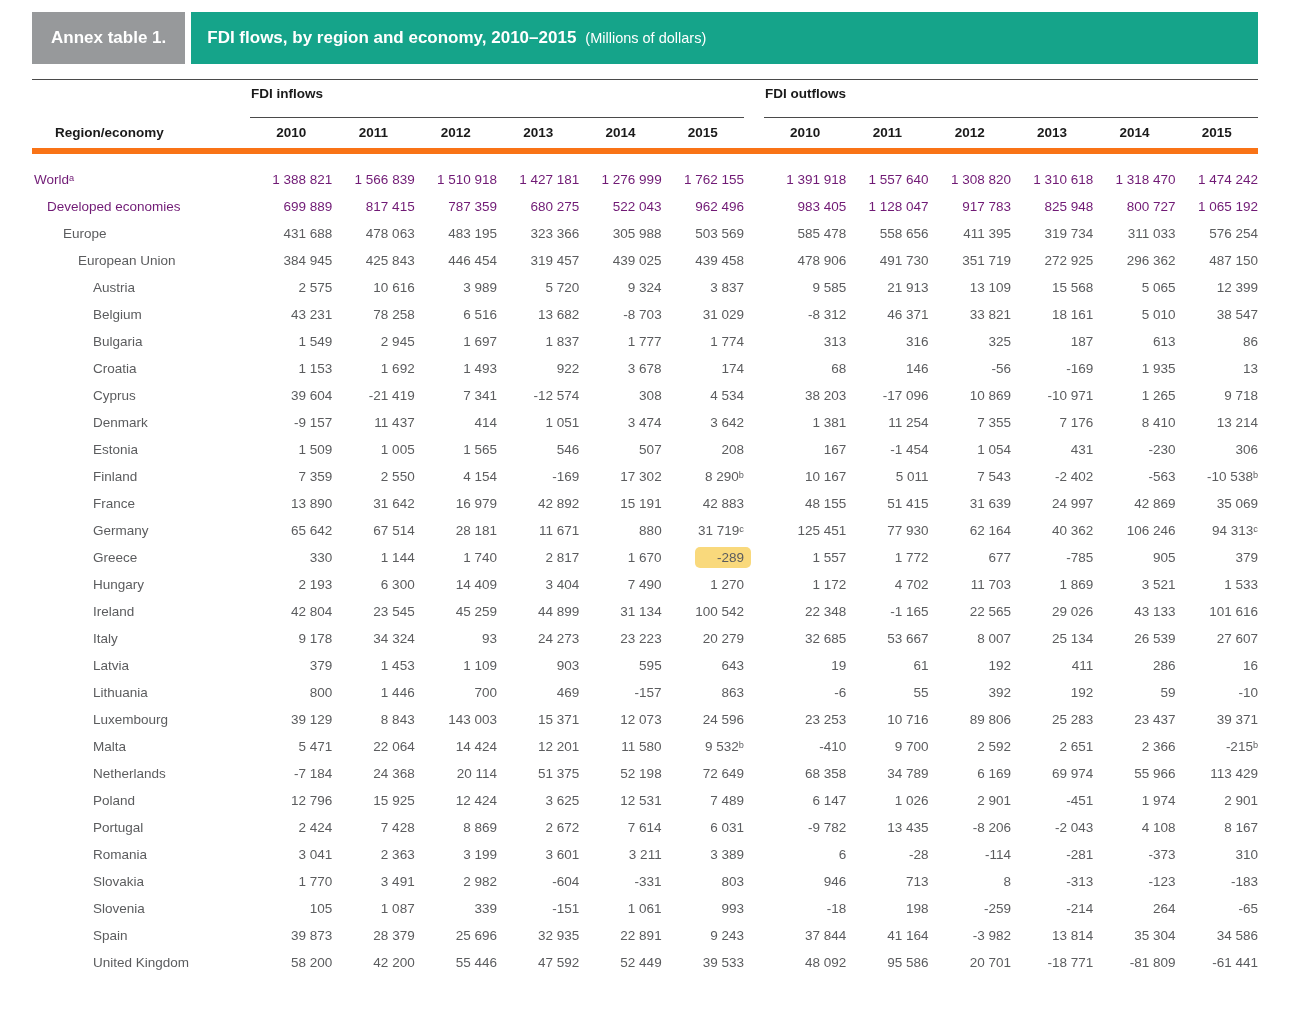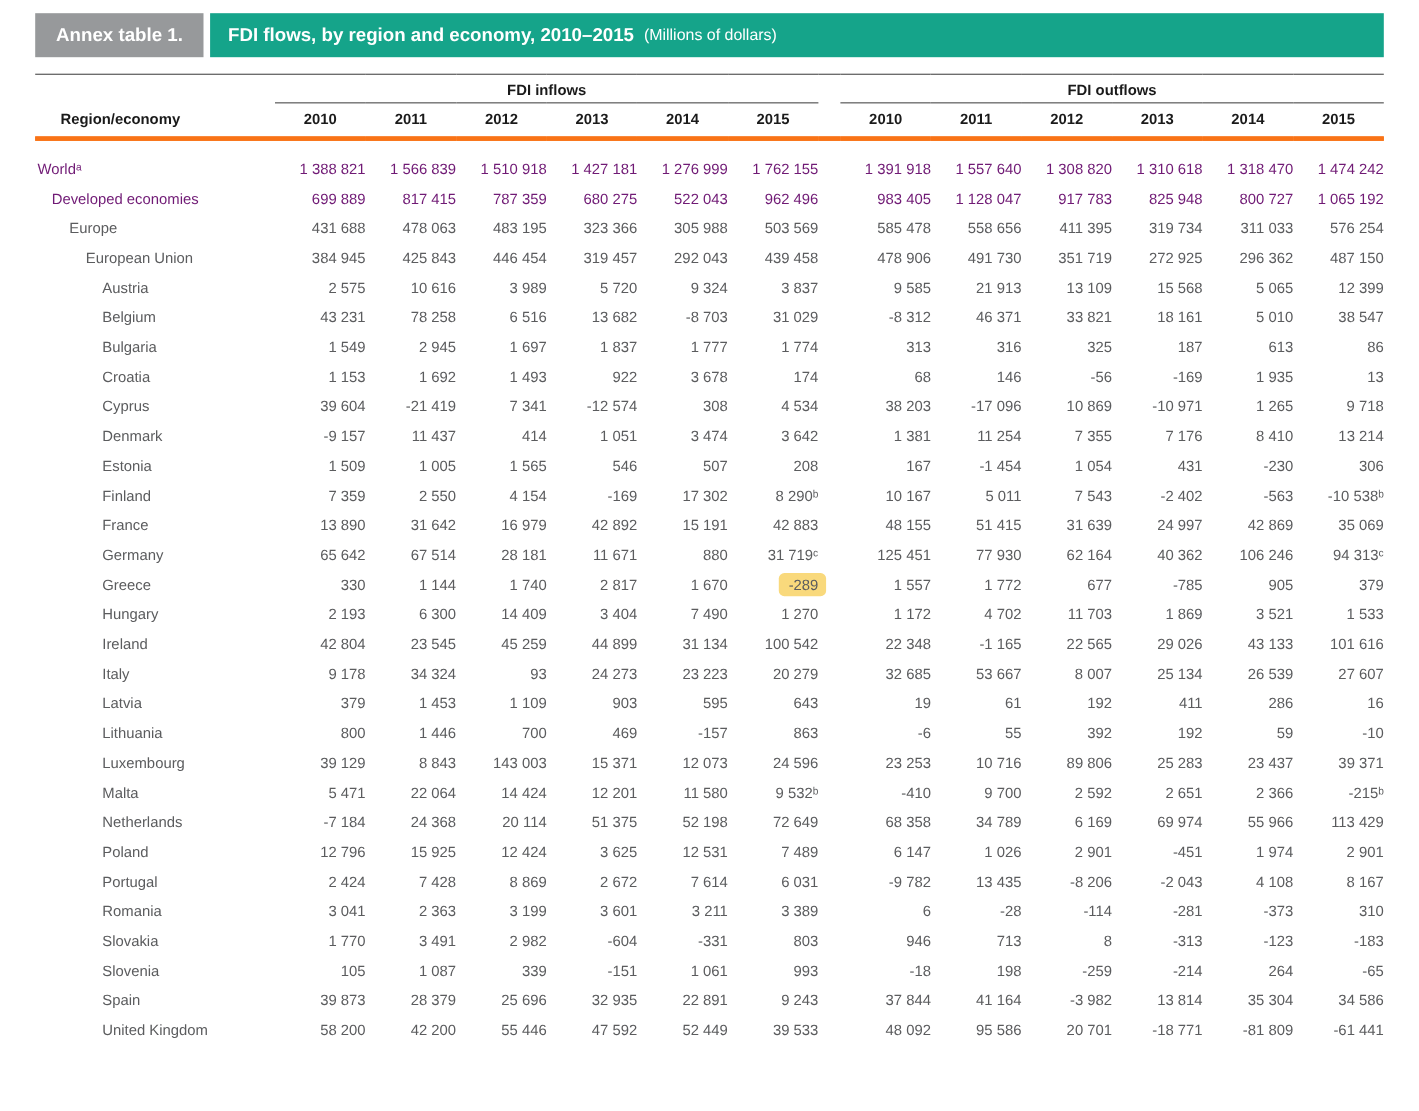--- a/index.html
+++ b/index.html
@@ -1,44 +1,44 @@
 <!DOCTYPE html>
 <html style="--green: #15A48A; --gray: #97999B; --hl: #F9D97C;"><head>
 <meta charset="utf-8">
 <style>
   html,body{margin:0;padding:0;background:#fff;}
   body{width:1290px;height:1010px;font-family:"Liberation Sans","DejaVu Sans",sans-serif;overflow:hidden;}
   .page{padding:12px 32px 0 32px;box-sizing:border-box;}
 
   
-  .banner{display:flex;height:40px;margin-bottom:15px;}
+  .banner{display:flex;height:52px;margin-bottom:15px;}
   .banner-label{background:var(--gray,#97999B);color:#fff;font-weight:bold;font-size:17px;
     display:flex;align-items:center;padding:0 19px;margin-right:6px;white-space:nowrap;}
   .banner-title{background:var(--green,#15A48A);color:#fff;font-weight:bold;font-size:17px;
     display:flex;align-items:center;padding:0 16px;flex:1;white-space:nowrap;}
   .banner-title .subtitle{font-weight:normal;font-size:14.5px;margin-left:9px;}
 
   
   table{width:100%;border-collapse:collapse;table-layout:fixed;}
   col.region{width:218px;} col.gapcol{width:20px;}
   thead th{font-size:13.5px;color:#1a1a1a;font-weight:bold;}
   tr.group-row th{border-top:1.5px solid #4a4a4a;padding-top:6px;}
-  tr.group-row th.group-head{border-bottom:1px solid #4a4a4a;padding-bottom:4px;text-align:center;}
-  tr.year-row th{padding:7px 0 8px 0;border-bottom:4px solid #f97316;text-align:center;}
+  tr.group-row th.group-head{border-bottom:1px solid #4a4a4a;padding-bottom:16px;text-align:left;}
+  tr.year-row th{padding:7px 0 8px 0;border-bottom:6px solid #f97316;text-align:center;}
   tr.year-row th.region-head{text-align:left;padding-left:23px;}
 
   tbody td{font-size:13.5px;color:#5b5c5e;text-align:right;height:27px;line-height:27px;
     padding:0;white-space:nowrap;vertical-align:middle;}
   tbody tr:first-child td{padding-top:12px;}
   td.name{text-align:left;}
   td.gap{}
   tr.b td{color:#701a75;font-weight:normal;}
   .lvl0{padding-left:2px;} .lvl1{padding-left:15px;} .lvl2{padding-left:31px;}
   .lvl3{padding-left:46px;} .lvl4{padding-left:61px;}
-  .hl{background:var(--hl,#F9D97C);border-radius:5px;padding:3px 7px 3px 9px;margin-right:-7px;}
+  .hl{background:var(--hl,#F9D97C);border-radius:5px;padding:3px 7px 3px 22px;margin-right:-7px;}
 </style>
 </head>
 <body>
 
 <div class="page">
 
   <div class="banner">
     <div class="banner-label">Annex table 1.</div>
     <div class="banner-title">
       <span>FDI flows, by region and economy,  2010–2015</span>
@@ -135,21 +135,21 @@
           <td>319 734</td>
           <td>311 033</td>
           <td>576 254</td>
         </tr>
         <tr>
           <td class="name lvl3">European Union</td>
           <td>384 945</td>
           <td>425 843</td>
           <td>446 454</td>
           <td>319 457</td>
-          <td>292 043</td>
+          <td>439 025</td>
           <td>439 458</td>
           <td class="gap"></td>
           <td>478 906</td>
           <td>491 730</td>
           <td>351 719</td>
           <td>272 925</td>
           <td>296 362</td>
           <td>487 150</td>
         </tr>
         <tr>

